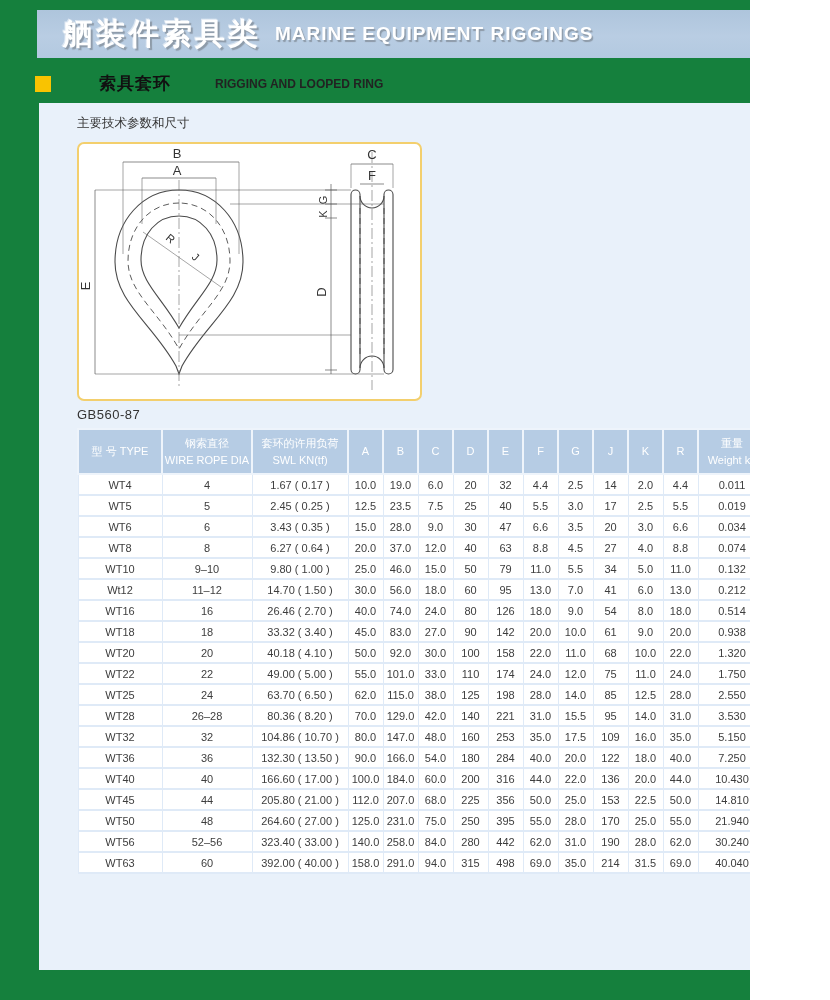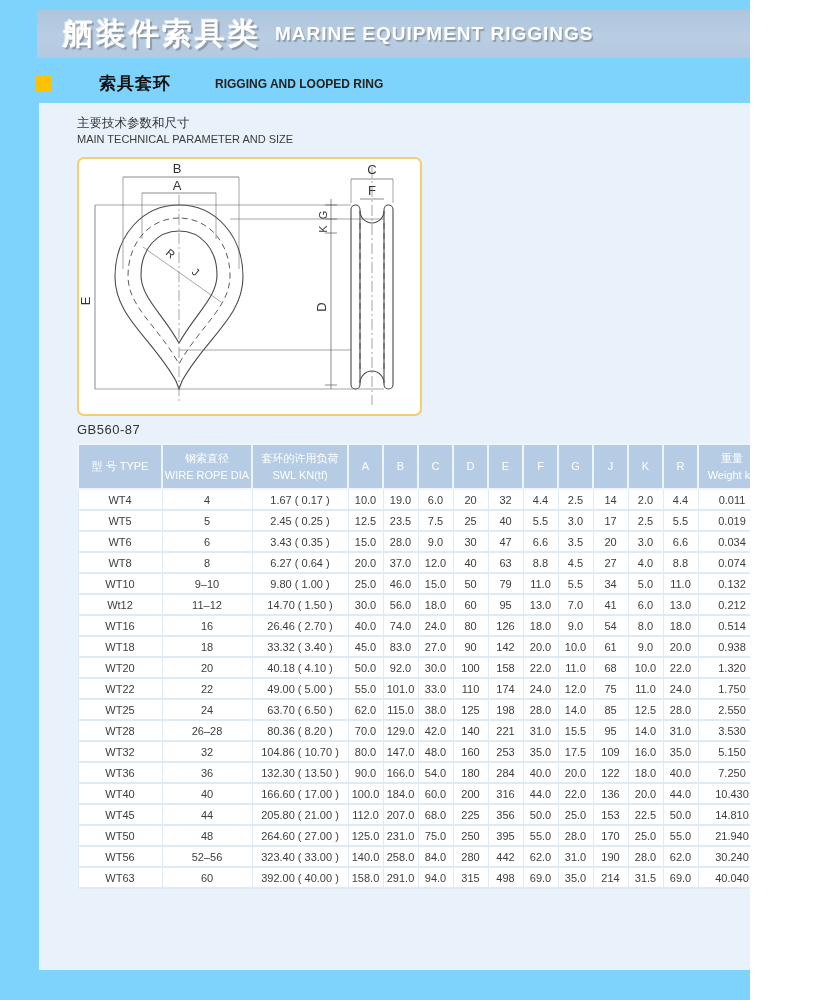--- a/index.html
+++ b/index.html
@@ -1,17 +1,17 @@
 <!DOCTYPE html>
 <html><head>
 <meta charset="utf-8">
 <style>
   * { margin:0; padding:0; box-sizing:border-box; }
   html,body { width:830px; background:#ffffff; font-family:"Liberation Sans", sans-serif; }
-  .page { position:relative; width:750px; height:1000px; background:#7dd3fc; overflow:hidden;padding-left:36px; }
+  .page { position:relative; width:750px; height:1000px; background:#15803d; overflow:hidden;padding-left:36px; }
 
   
   .banner { position:absolute; left:37px; top:10px; width:768px; height:48px;
     background:linear-gradient(180deg,#aec5dc 0%,#b9cde3 55%,#b3c9e0 100%);
     display:flex; align-items:center; padding-left:26px; }
   .banner-zh { font-size:30px; font-weight:bold; color:#ffffff; letter-spacing:3px;
     text-shadow:2px 2px 1px #8d9aa8, -1px -1px 0 #dde7f2; }
   .banner-en { font-size:19px; font-weight:bold; color:#ffffff; letter-spacing:1px; margin-left:14px;
     text-shadow:1.5px 1.5px 1px #8d9aa8; }
 
@@ -60,21 +60,20 @@
   </div>
 
   <div class="section-head">
     <span class="bullet"></span>
     <span class="sec-zh">索具套环</span>
     <span class="sec-en">RIGGING AND LOOPED RING</span>
   </div>
 
   <div class="panel">
     <div class="param-zh">主要技术参数和尺寸</div>
-    <div class="param-en">MAIN TECHNICAL PARAMETER AND SIZE</div>
 
     <div class="diagram-box">
       <svg width="341" height="255" viewBox="0 0 341 255">
 
         <g>
           <path class="ln" d="M100,46 C64,46 36,76 36,118 C36,158 74,180 97,222 L100,230 L103,222 C126,180 164,158 164,118 C164,76 136,46 100,46 Z"></path>
           <path class="ln" d="M100,72 C78,72 62,90 62,116 C62,138 83,154 100,184 C117,154 138,138 138,116 C138,90 122,72 100,72 Z"></path>
           <path class="dash" d="M100,59 C71,59 49,83 49,117 C49,148 79,167 100,205 C121,167 151,148 151,117 C151,83 129,59 100,59 Z"></path>
           <line class="cline" x1="100" y1="36" x2="100" y2="244"></line>
           <line class="thin" x1="64" y1="88" x2="142" y2="143"></line>

